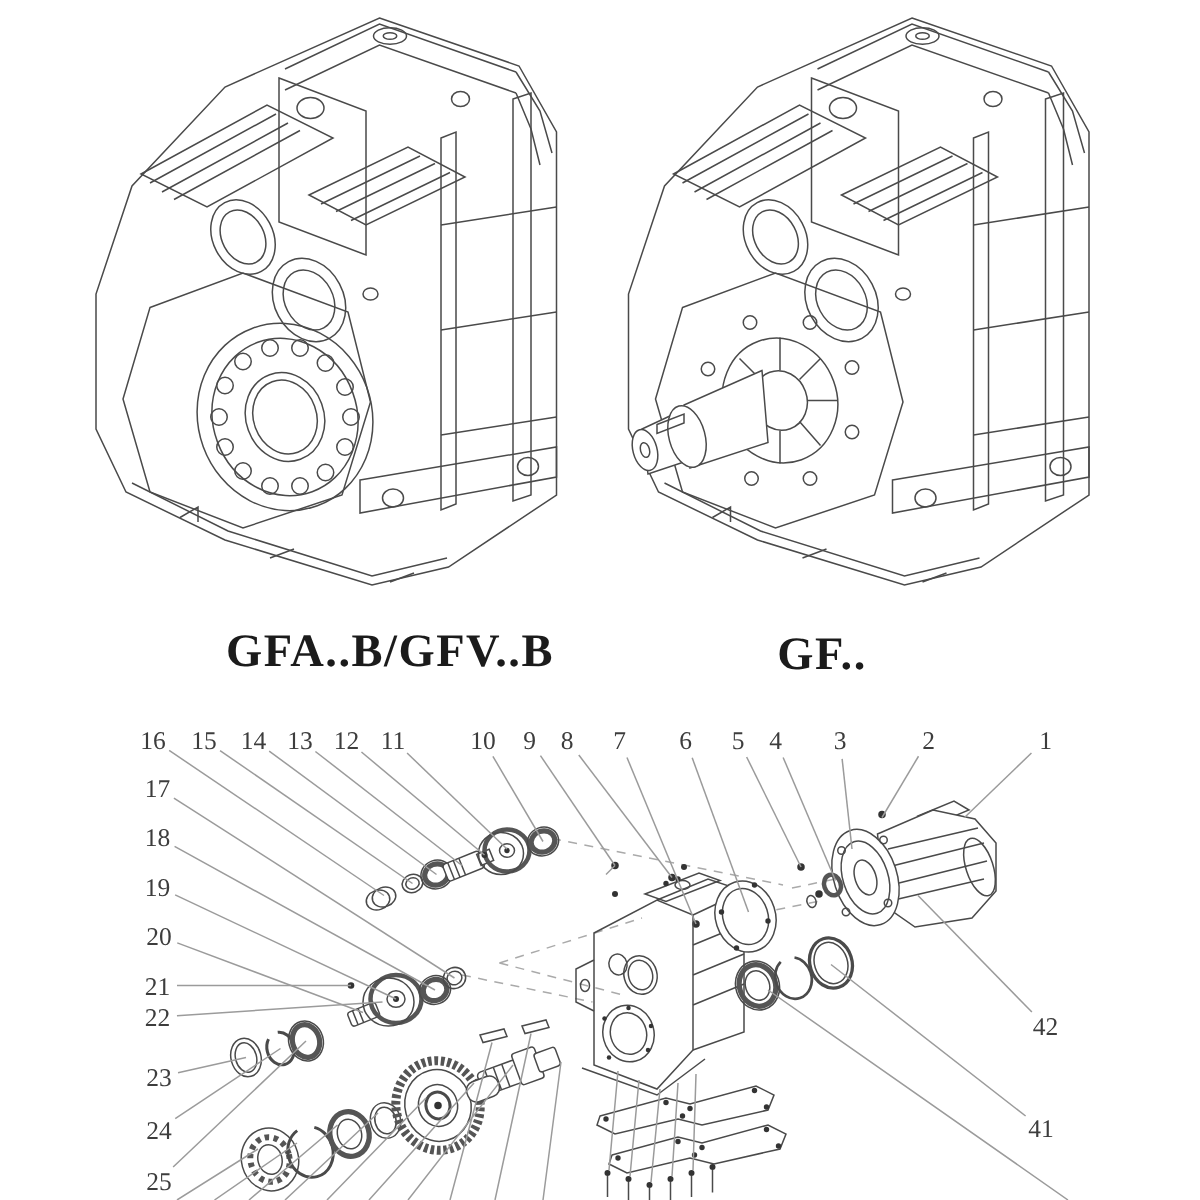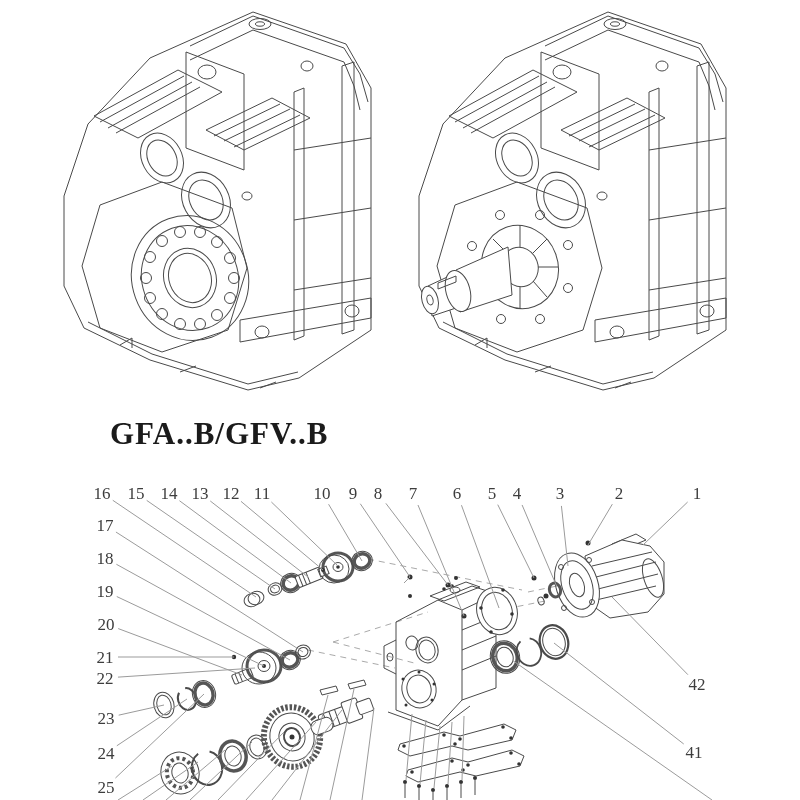--- a/index.html
+++ b/index.html
@@ -1,19 +1,19 @@
 <!DOCTYPE html>
 <html><head>
 <meta charset="utf-8">
 <style>
   html,body{margin:0;padding:0;background:#fff;}
   .stage{position:relative;width:800px;height:800px;background:#ffffff;overflow:hidden;
          font-family:"Liberation Serif",serif;}
   .model-label{position:absolute;font-weight:bold;color:#1b1b1b;font-size:31px;
-               letter-spacing:1px;text-align:left;white-space:nowrap;}
+               letter-spacing:1px;text-align:center;white-space:nowrap;}
   #label-left{left:110px;top:416px;width:300px;}
   #label-right{left:468px;top:418px;width:160px;}
   svg{position:absolute;left:0;top:0;}
   .ln{stroke:#4a4a4a;stroke-width:1;fill:none;}
   .lnw{stroke:#4a4a4a;stroke-width:1;fill:#ffffff;}
   .thick{stroke:#555;fill:none;}
   .dash{stroke:#aaaaaa;stroke-width:1;fill:none;stroke-dasharray:6 5;}
   .leader{stroke:#9b9b9b;stroke-width:1;fill:none;}
   .dot{fill:#333;stroke:none;}
   .callout{font-family:"Liberation Serif",serif;font-size:17px;fill:#3d3d3d;}
@@ -343,14 +343,15 @@
           <text x="106" y="793" text-anchor="middle" class="callout">25</text>
           <line x1="687.915114233801" y1="674.7013522157728" x2="612" y2="597" class="leader"></line>
           <text x="697" y="690" text-anchor="middle" class="callout">42</text>
           <line x1="683.7423676710075" y1="744.0137005438559" x2="554" y2="643" class="leader"></line>
           <text x="694" y="758" text-anchor="middle" class="callout">41</text>
         </g>
     </g>
   </svg>
 
   <div class="model-label" id="label-left">GFA..B/GFV..B</div>
+  <div class="model-label" id="label-right">GF..</div>
 
 </div>
 
 </body></html>

